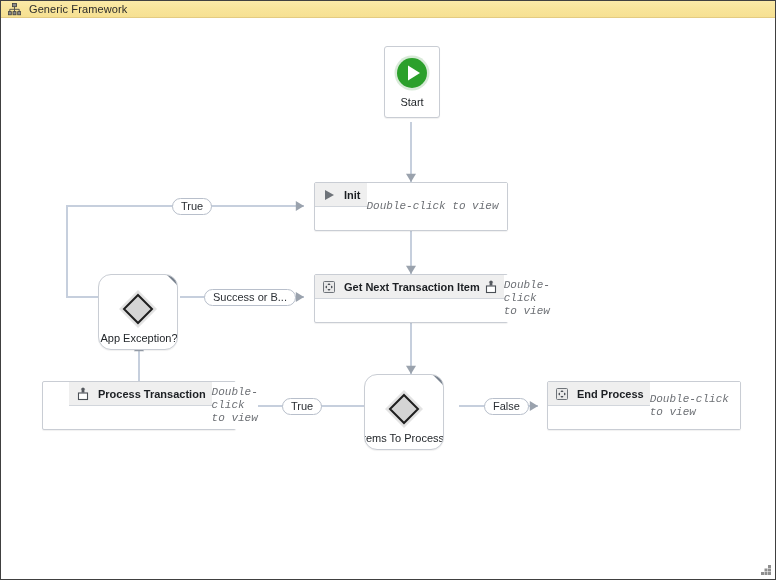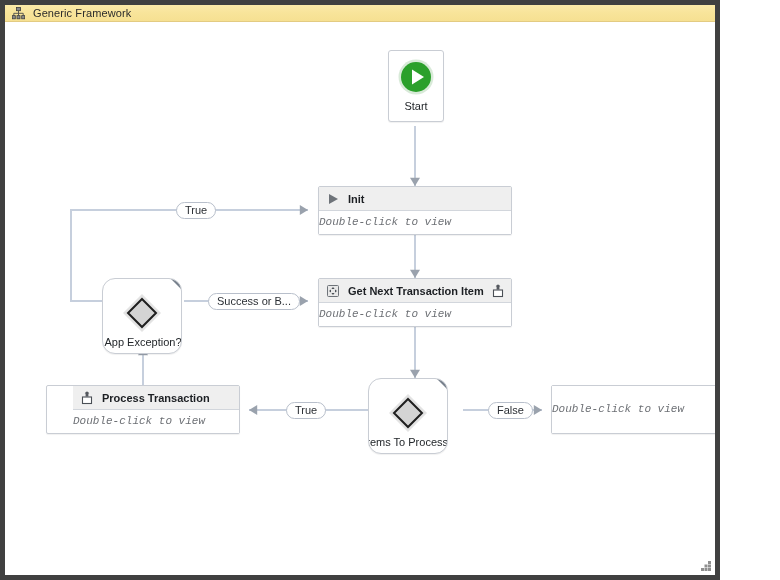--- a/index.html
+++ b/index.html
@@ -7,25 +7,25 @@
     padding: 0;
     background: #ffffff;
   }
   body {
     font-family: "Liberation Sans", sans-serif;
     -webkit-font-smoothing: antialiased;
   }
 
   #app {
     position: relative;
-    width: 720px;
+    width: 776px;
     height: 580px;
     box-sizing: border-box;
     background: #f97316;
-    border: 5px solid #404040;
+    border: 1px solid #404040;
     overflow: hidden;
   }
 
   
   .titlebar {
     position: absolute;
     left: 0; top: 0;
     width: 780px;
     height: 17px;
     background: linear-gradient(to bottom, #fbeaa8 0%, #f8e49a 50%, #f6e092 100%);
@@ -98,21 +98,21 @@
     color: #23272b;
     line-height: 13px;
   }
 
   
   .node-stage {
     width: 194px;
     height: 49px;
     border-radius: 2px;
     display: flex;
-    flex-direction: column;
+    flex-direction: row;
   }
   .stage-header {
     height: 24px;
     background: #efefef;
     border-bottom: 1px solid #d2d6dc;
     display: flex;
     align-items: center;
     padding: 0 6px 0 7px;
     box-sizing: border-box;
   }
@@ -342,20 +342,27 @@
           <path d="M7 0.2 L9.3 2.6 L4.7 2.6 Z" fill="#55595f"></path>
         </svg>
         <span class="hdr-title">Process Transaction</span>
       </div>
       <div class="stage-body">
         <span class="body-text">Double-click to view</span>
       </div>
     </div>
 
     <div class="node node-stage" style="left:546px; top:363px;">
+      <div class="stage-header">
+        <svg class="hdr-icon" viewBox="0 0 14 14">
+          <rect x="1.5" y="1.5" width="11" height="11" rx="1" fill="#e8e8e8" stroke="#6e7379" stroke-width="1"></rect>
+          <path d="M7 3 L8.6 5 L5.4 5 Z M7 11 L8.6 9 L5.4 9 Z M3 7 L5 5.4 L5 8.6 Z M11 7 L9 5.4 L9 8.6 Z" fill="#4a4f55"></path>
+        </svg>
+        <span class="hdr-title">End Process</span>
+      </div>
       <div class="stage-body">
         <span class="body-text">Double-click to view</span>
       </div>
     </div>
 
     <div class="edge-label" style="left:171px; top:180px;">True</div>
 
     <div class="edge-label" style="left:203px; top:271px;">Success or B...</div>
 
     <div class="edge-label" style="left:281px; top:380px;">True</div>

